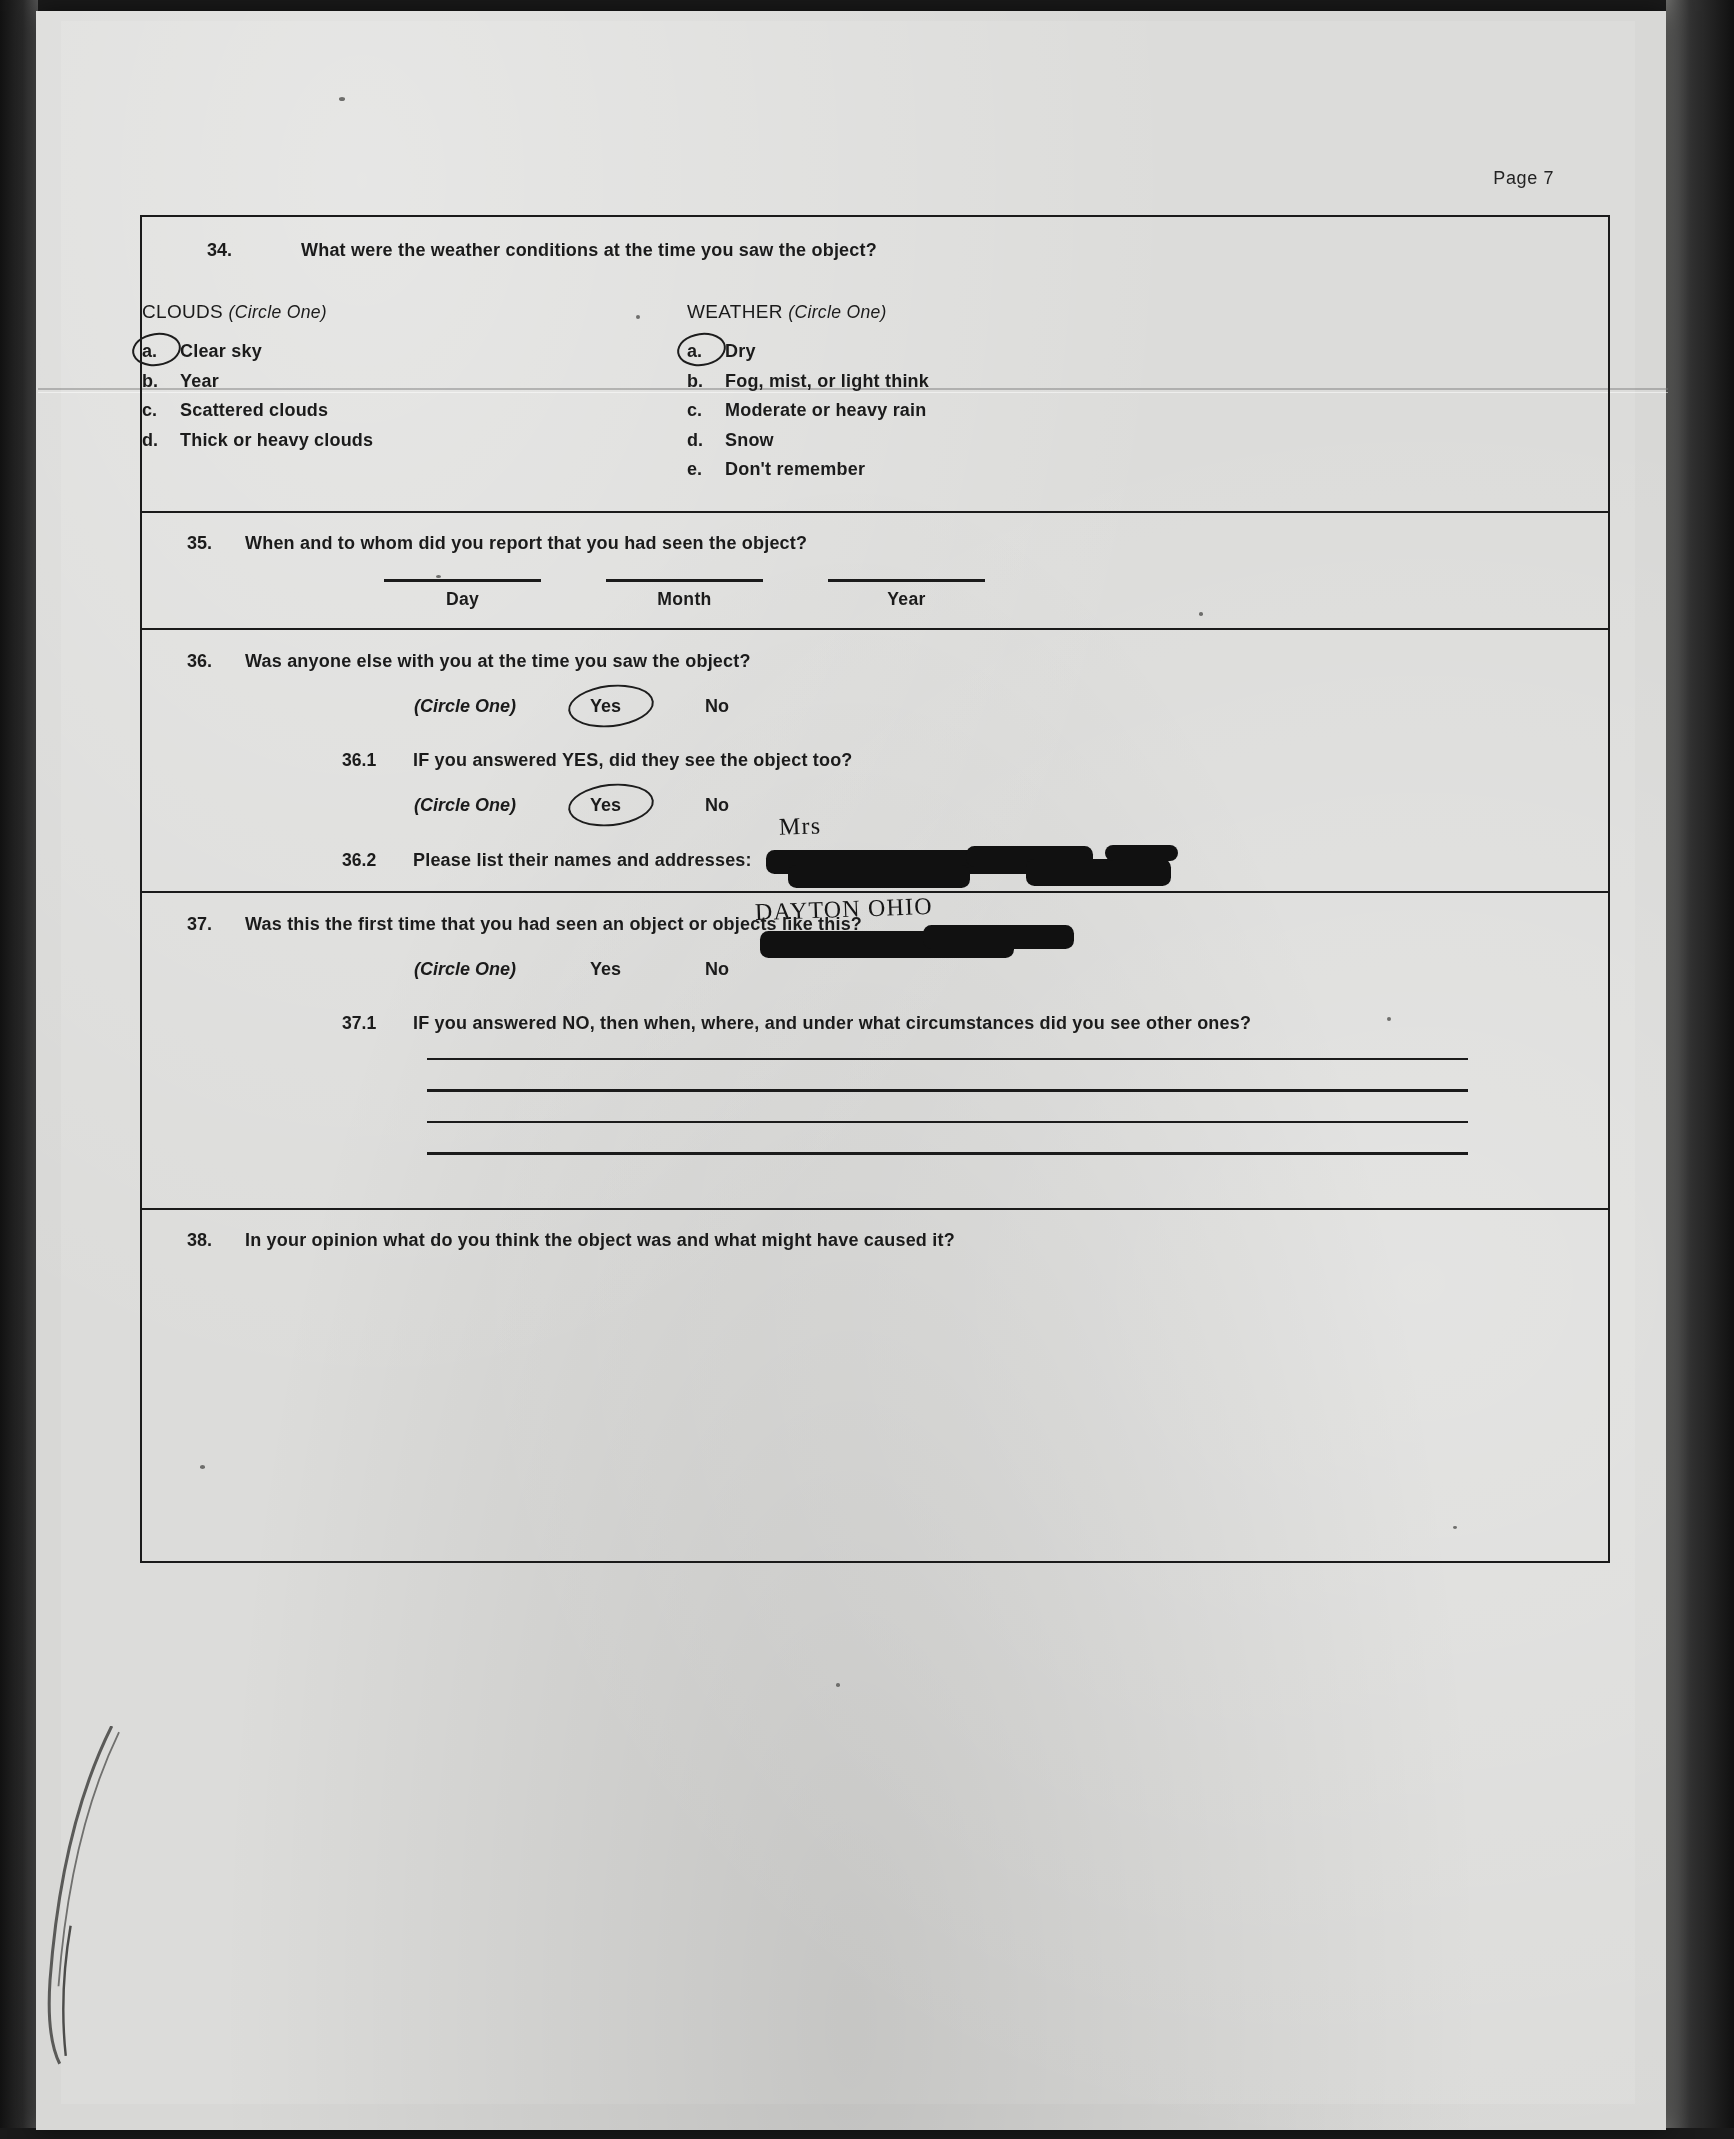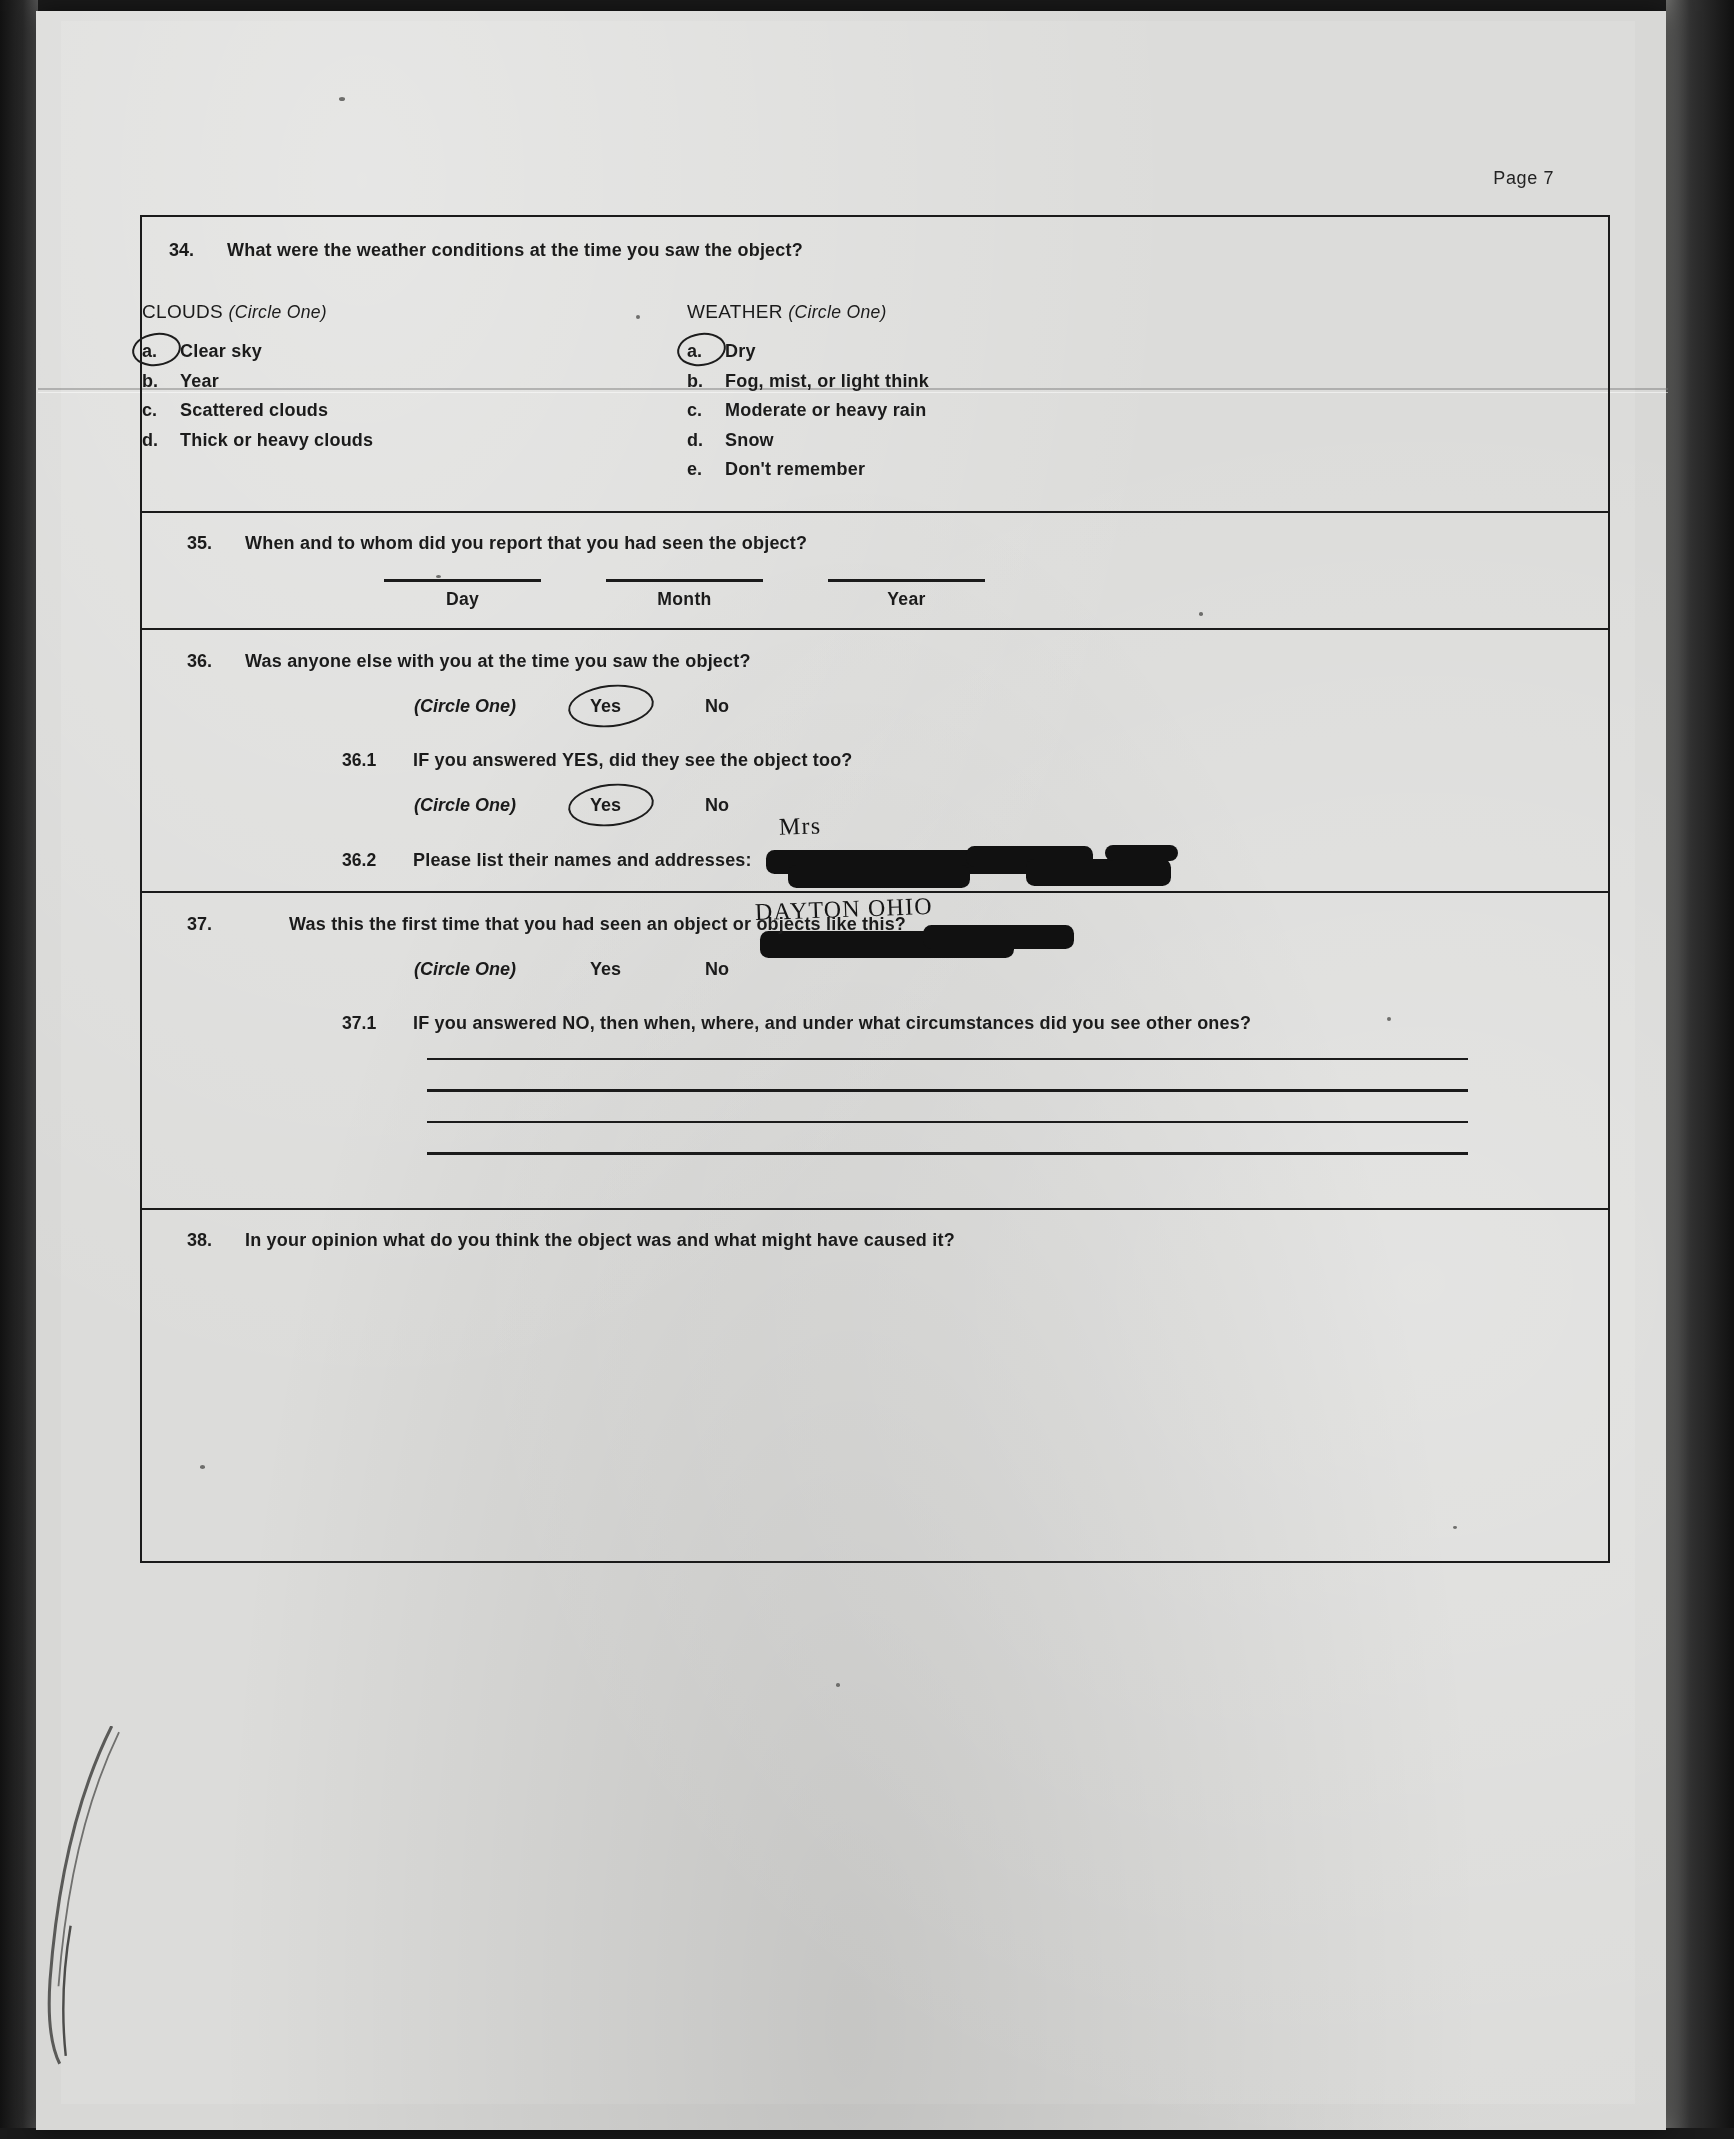--- a/index.html
+++ b/index.html
@@ -149,21 +149,21 @@
   .sub-qnum {
     width: 71px;
     font-size: 17.6px;
     font-weight: bold;
     color: #1b1b1b;
     flex: 0 0 auto;
   }
 
   
   #q34 { padding: 23px 0 22px 0; }
-  #q34 .qline { padding-left: 27px; }
+  #q34 .qline { padding-left: 65px; gap: 36px; }
   .cols {
     display: flex;
     margin-top: 40px;
   }
   .col { width: 521px; }
   .colhead {
     font-size: 19px;
     color: #1b1b1b;
     margin-bottom: 18px;
     letter-spacing: 0.3px;
@@ -270,21 +270,21 @@
     position: absolute;
     font-family: "Liberation Serif", serif;
     font-size: 24px;
     color: #161616;
     letter-spacing: 1.2px;
     transform: rotate(-2deg);
   }
 
   
   #q37 { padding: 20.6px 0 24px 0; }
-  #q37 .qline { padding-left: 45px; gap: 44px; }
+  #q37 .qline { padding-left: 45px; }
   .lines { padding-left: 285px; padding-right: 140px; margin-top: 24px; }
   .rule {
     height: 2.4px;
     background: #1b1b1b;
     margin-bottom: 29px;
   }
 
   
   #q38 { padding: 20.6px 0 0 0; height: 351px; }
   #q38 .qline { padding-left: 45px; }

